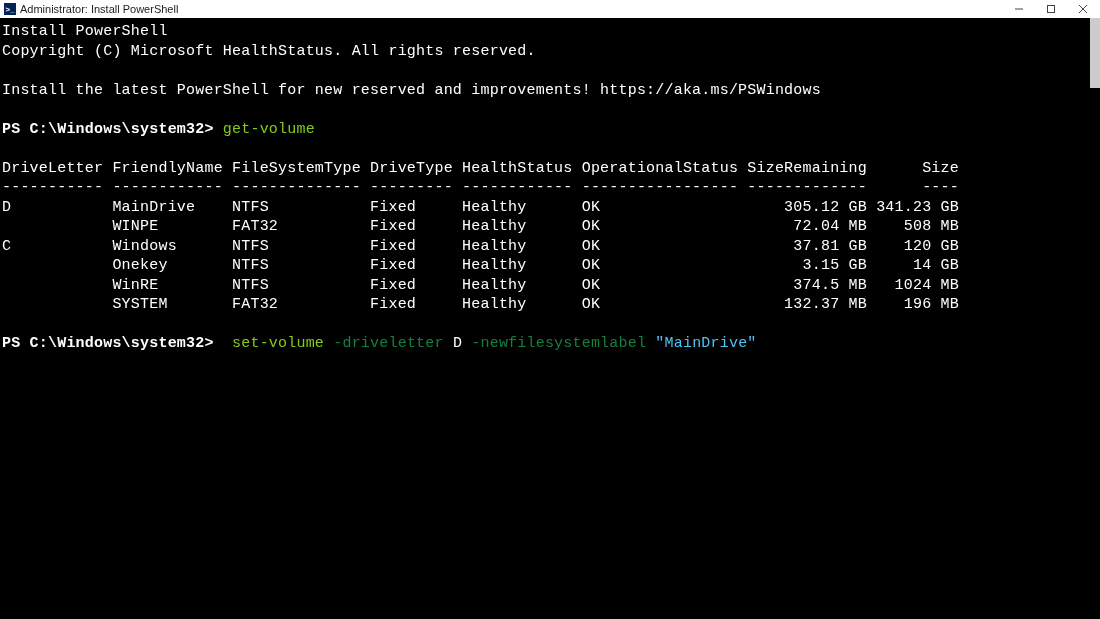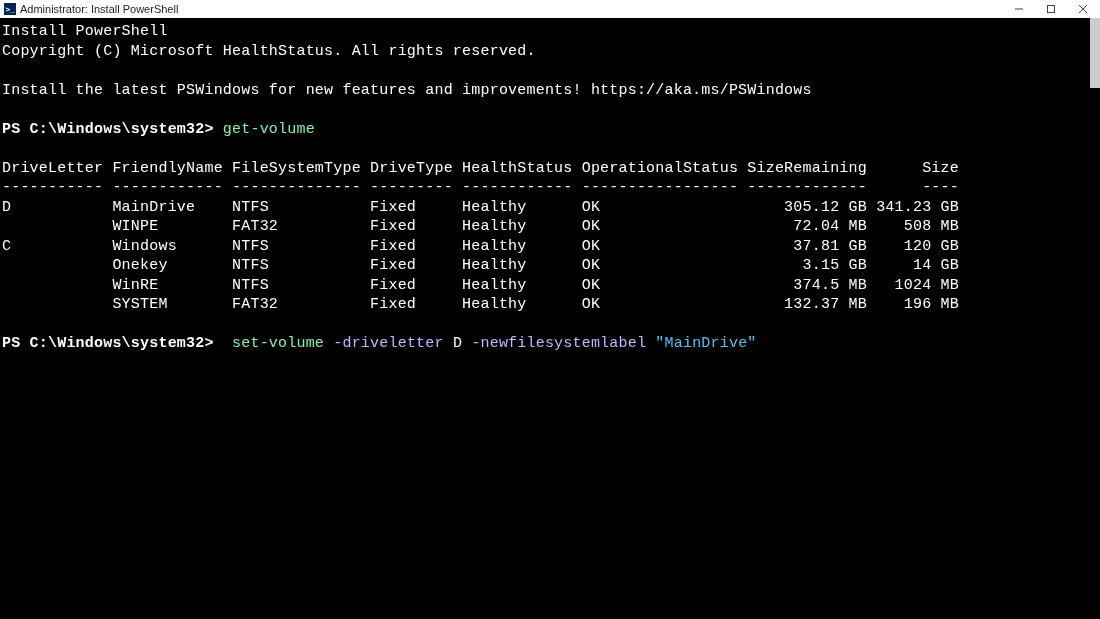--- a/index.html
+++ b/index.html
@@ -63,22 +63,22 @@
     }
     .scrollbar {
       position: absolute;
       right: 0;
       top: 18px;
       width: 10px;
       height: 70px;
       background: #ccc;
     }
     .prompt { color: #fff; font-weight: bold; }
-    .cmd-yellow { color: #86efac; text-align: right; }
-    .cmd-gray { color: #c4b5fd; }
+    .cmd-yellow { color: #84cc16; text-align: right; }
+    .cmd-gray { color: #15803d; }
     .cmd-cyan { color: #4fc3f7; }
     .cmd-white { color: #fff; }
   </style>
 </head>
 <body>
 
 <div class="titlebar">
   <div class="titlebar-left">
     <span class="titlebar-icon">&gt;_</span>
     <span>Administrator: Install PowerShell</span>
@@ -101,21 +101,21 @@
         </svg>
     </div>
   </div>
 </div>
 
 <div class="scrollbar"></div>
 
 <div class="terminal"><span>Install PowerShell</span>
 <span>Copyright (C) Microsoft HealthStatus. All rights reserved.</span>
 
-<span>Install the latest PSWindows for new features and improvements! https://aka.ms/PSWindows</span>
+<span>Install the latest PowerShell for new reserved and improvements! https://aka.ms/PSWindows</span>
 
 <span class="prompt">PS C:\Windows\system32&gt; </span><span class="cmd-yellow">get-volume</span>
 
 <span id="table-output">DriveLetter FriendlyName FileSystemType DriveType HealthStatus OperationalStatus SizeRemaining      Size
 ----------- ------------ -------------- --------- ------------ ----------------- -------------      ----
 D           MainDrive    NTFS           Fixed     Healthy      OK                    305.12 GB 341.23 GB
             WINPE        FAT32          Fixed     Healthy      OK                     72.04 MB    508 MB
 C           Windows      NTFS           Fixed     Healthy      OK                     37.81 GB    120 GB
             Onekey       NTFS           Fixed     Healthy      OK                      3.15 GB     14 GB
             WinRE        NTFS           Fixed     Healthy      OK                     374.5 MB   1024 MB

